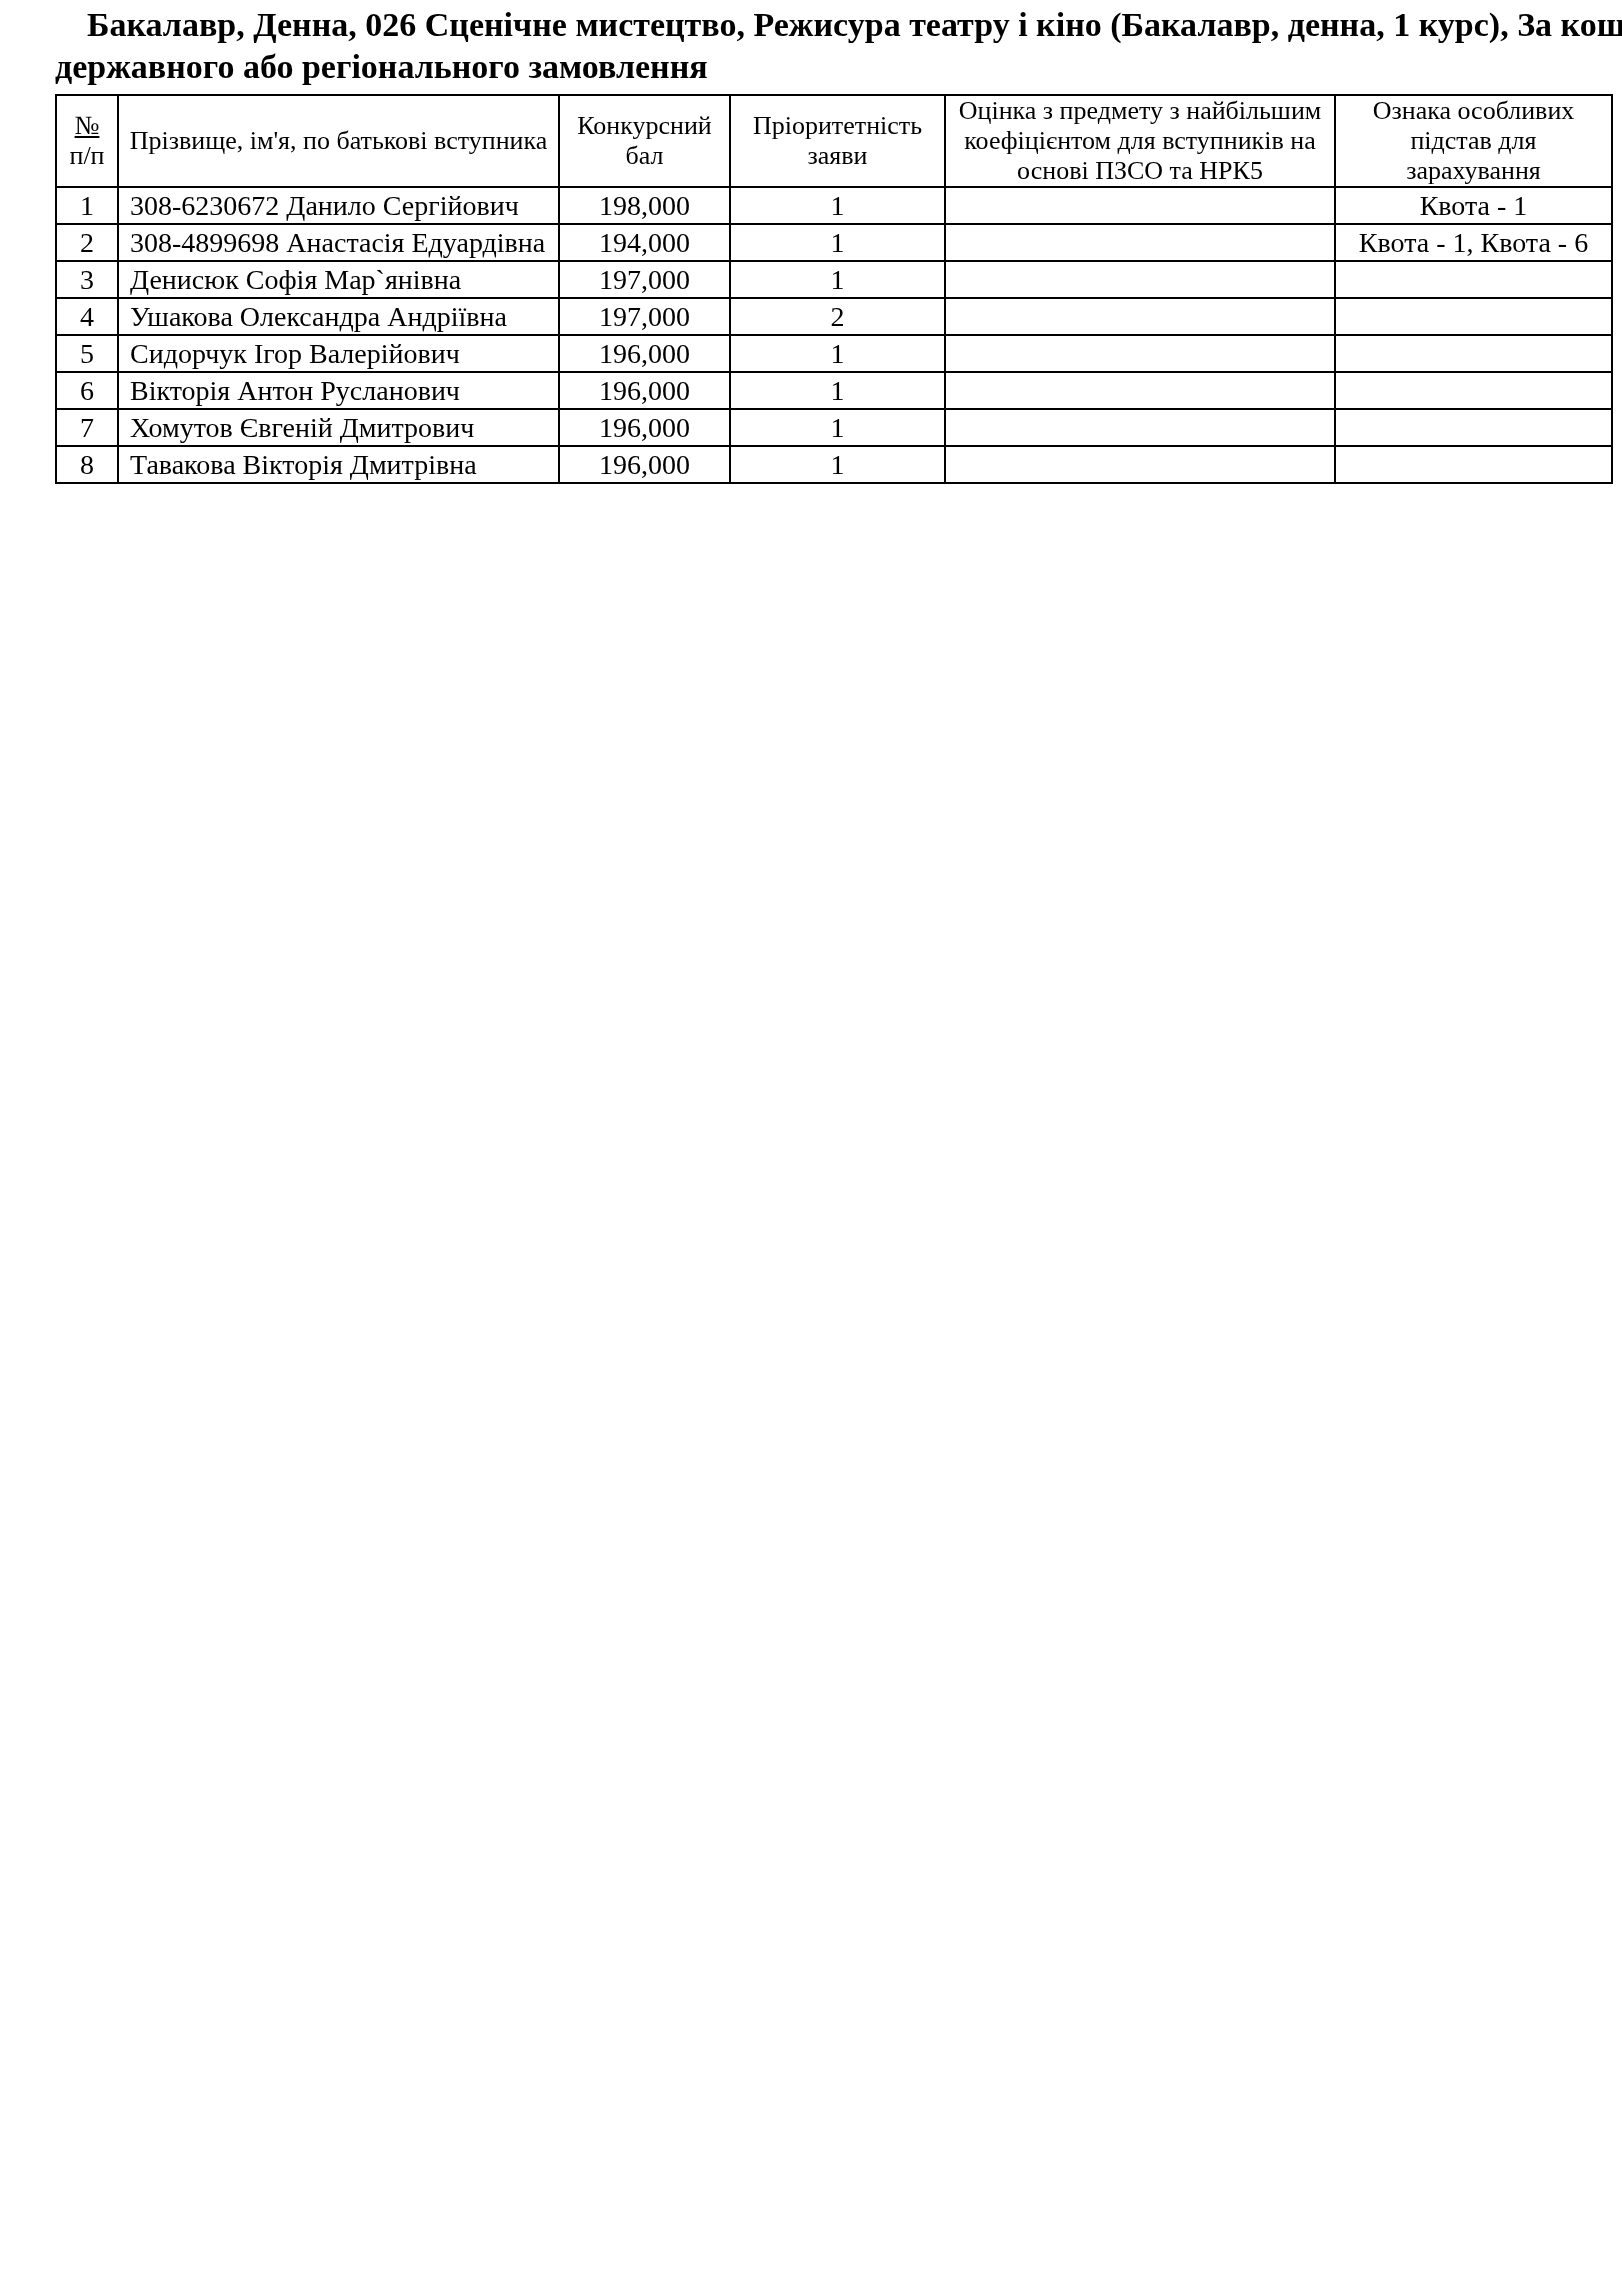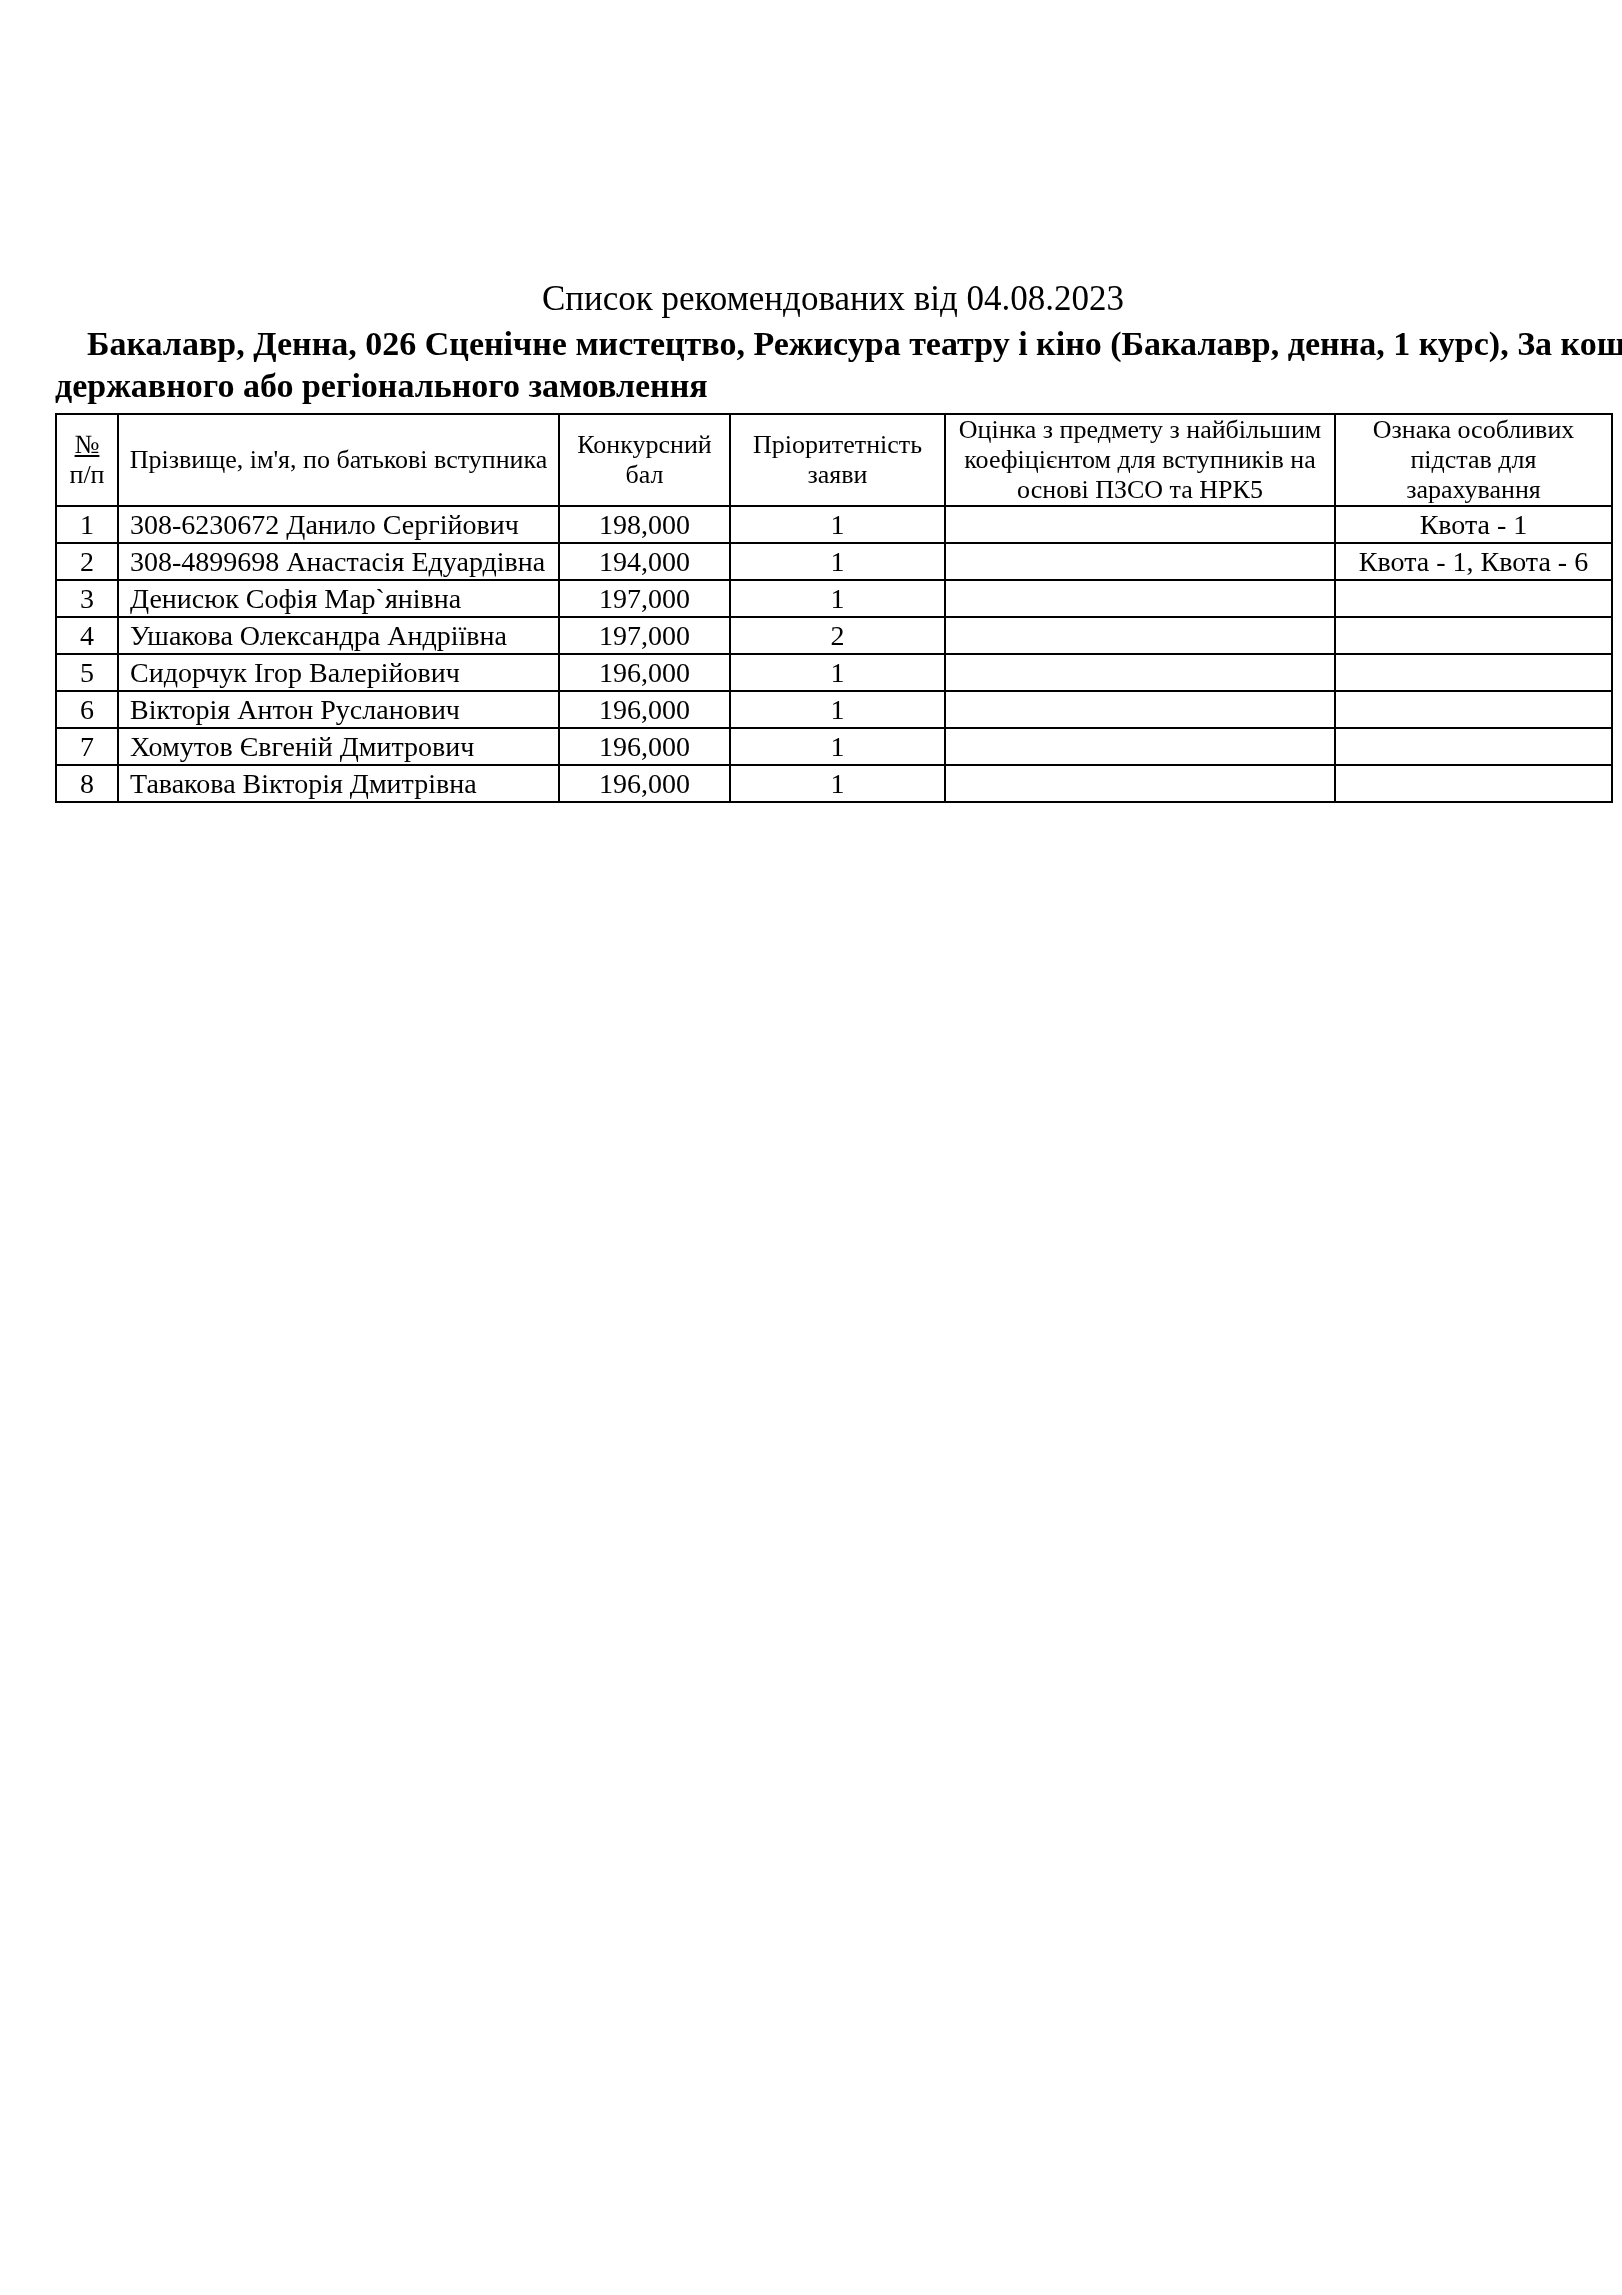--- a/index.html
+++ b/index.html
@@ -67,21 +67,20 @@
     padding-left: 11px;
   }
   .num-sign { text-decoration: underline; }
 </style>
 </head>
 <body>
 
 <div class="page">
   <div class="content">
 
-    <p class="doc-title">Список рекомендованих від 04.08.2023</p>
 
     <p class="doc-subtitle">Бакалавр, Денна, 026 Сценічне мистецтво, Режисура театру і кіно (Бакалавр, денна, 1 курс), За кошти
 державного або регіонального замовлення</p>
 
     <table class="applicants">
       <colgroup>
         <col style="width:62px">
         <col style="width:441px">
         <col style="width:171px">
         <col style="width:215px">

